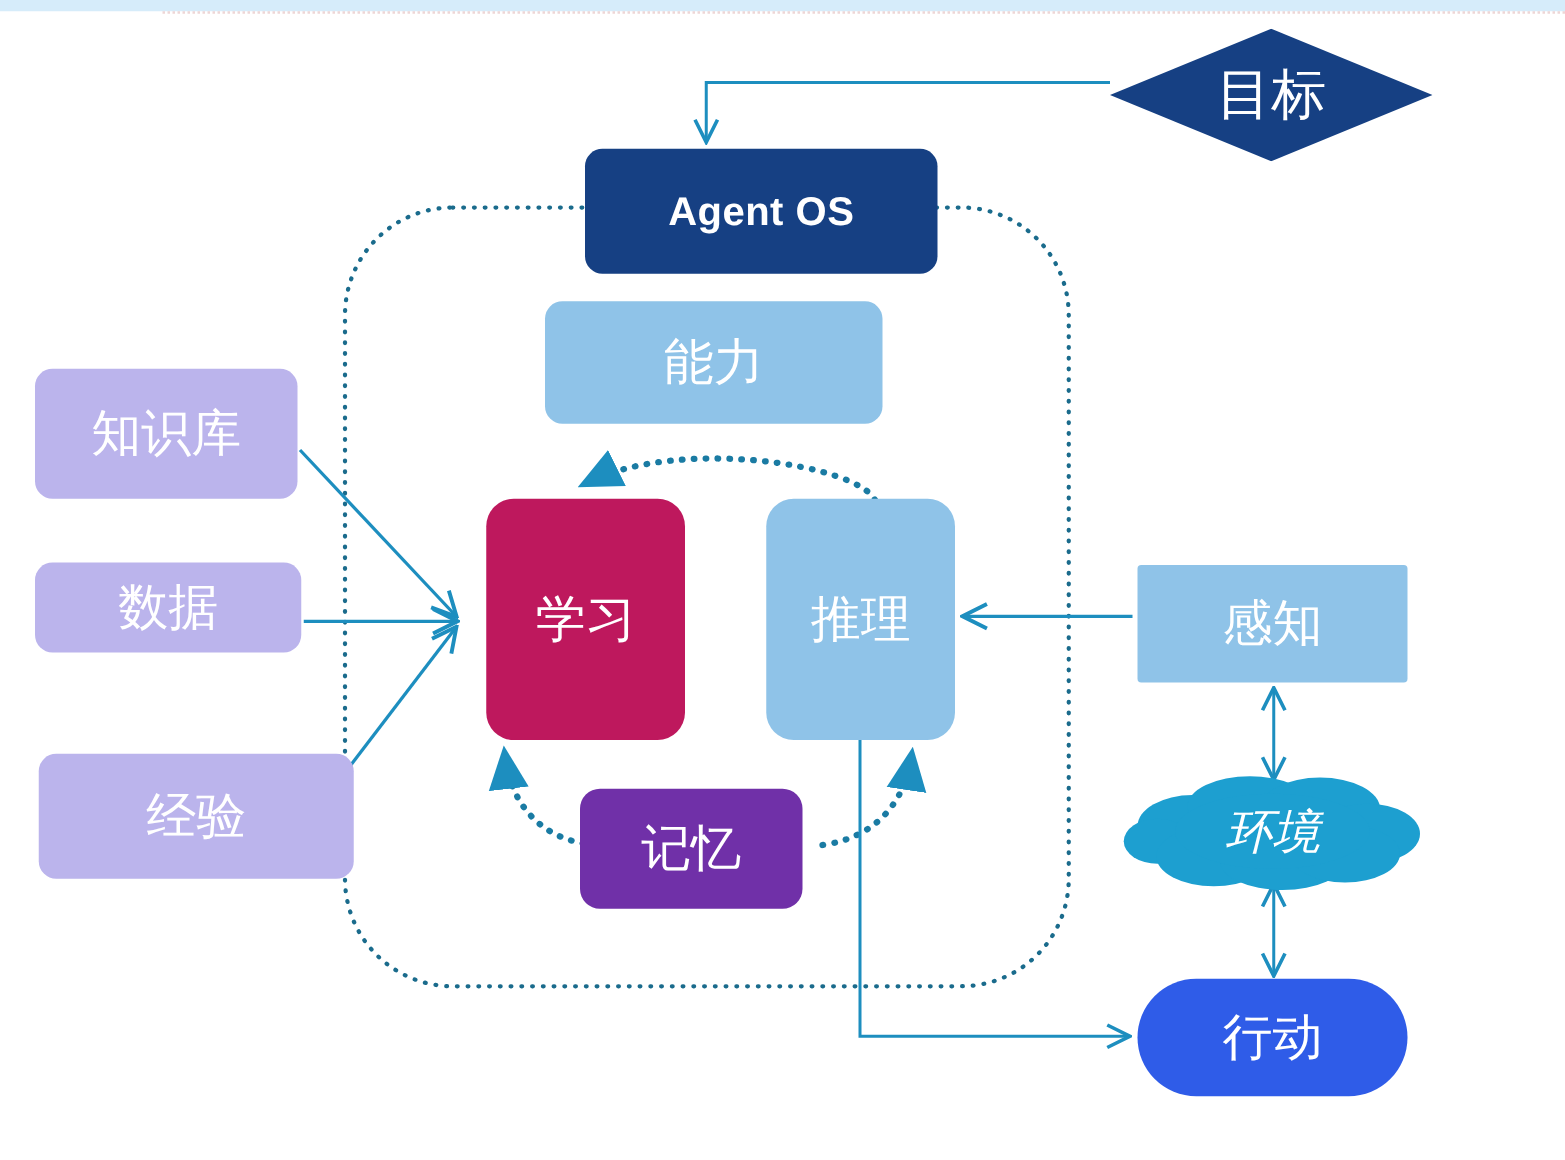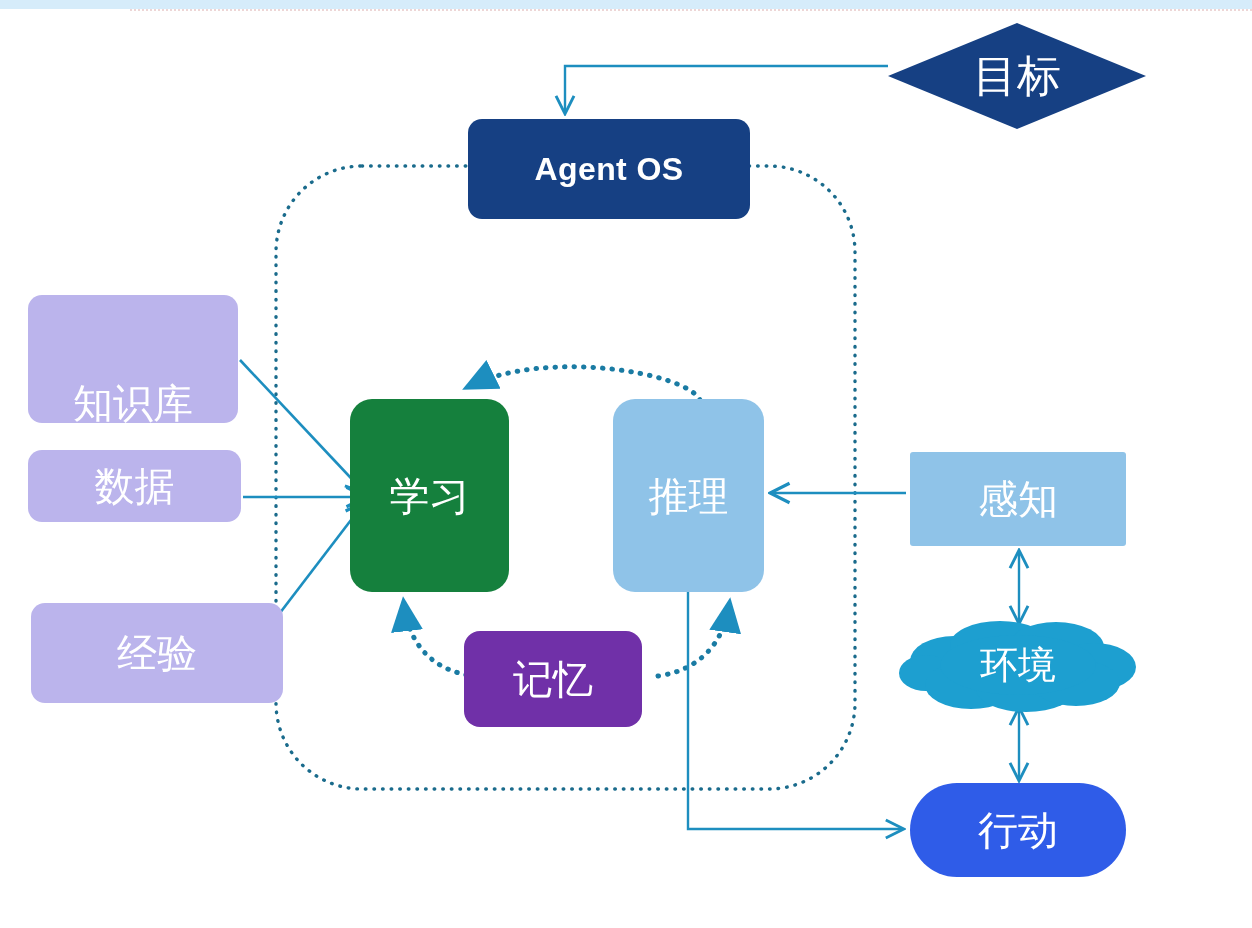--- a/index.html
+++ b/index.html
@@ -76,23 +76,23 @@
   }
   .n-ability {
     left: 436px; top: 241px;
     width: 270px; height: 98px;
     background: #8fc3e8;
     border-radius: 14px;
     font-size: 40px;
     z-index: 6;
   }
   .n-learn {
-    left: 350px; top: 399px;
+    left: 389px; top: 399px;
     width: 159px; height: 193px;
-    background: #15803d;
+    background: #be185d;
     border-radius: 22px;
     font-size: 40px;
     z-index: 6;
   }
   .n-reason {
     left: 613px; top: 399px;
     width: 151px; height: 193px;
     background: #8fc3e8;
     border-radius: 22px;
     font-size: 40px;
@@ -101,26 +101,25 @@
   .n-memory {
     left: 464px; top: 631px;
     width: 178px; height: 96px;
     background: #7030a8;
     border-radius: 16px;
     font-size: 40px;
     z-index: 7;
   }
   .n-kb {
     left: 28px; top: 295px;
-    width: 210px; height: 128px;
+    width: 210px; height: 104px;
     background: #bbb4ec;
     border-radius: 14px;
     font-size: 40px;
     z-index: 6;
-    align-items: flex-end;
   }
   .n-data {
     left: 28px; top: 450px;
     width: 213px; height: 72px;
     background: #bbb4ec;
     border-radius: 14px;
     font-size: 40px;
     z-index: 6;
   }
   .n-exp {
@@ -138,21 +137,21 @@
     border-radius: 3px;
     font-size: 40px;
     z-index: 6;
   }
   .n-env {
     left: 896px; top: 617px;
     width: 244px; height: 96px;
     font-size: 38px;
     z-index: 6;
   }
-  .n-env .env-label { position: relative; z-index: 2; }
+  .n-env .env-label { position: relative; z-index: 2; font-style: italic; }
   .n-action {
     left: 910px; top: 783px;
     width: 216px; height: 94px;
     background: #2f5ce8;
     border-radius: 47px;
     font-size: 40px;
     z-index: 6;
   }
   .shape-svg {
     position: absolute;
@@ -208,20 +207,23 @@
     <svg class="shape-svg" viewBox="0 0 258 106" preserveAspectRatio="none">
       <polygon points="129,0 258,53 129,106 0,53" fill="#164083"></polygon>
     </svg>
     <span class="diamond-label">目标</span>
   </div>
 
   <div class="node n-agentos">
     <span>Agent OS</span>
   </div>
 
+  <div class="node n-ability cjk">
+    <span>能力</span>
+  </div>
 
   <div class="node n-learn cjk">
     <span>学习</span>
   </div>
 
   <div class="node n-reason cjk">
     <span>推理</span>
   </div>
 
   <div class="node n-memory cjk">

